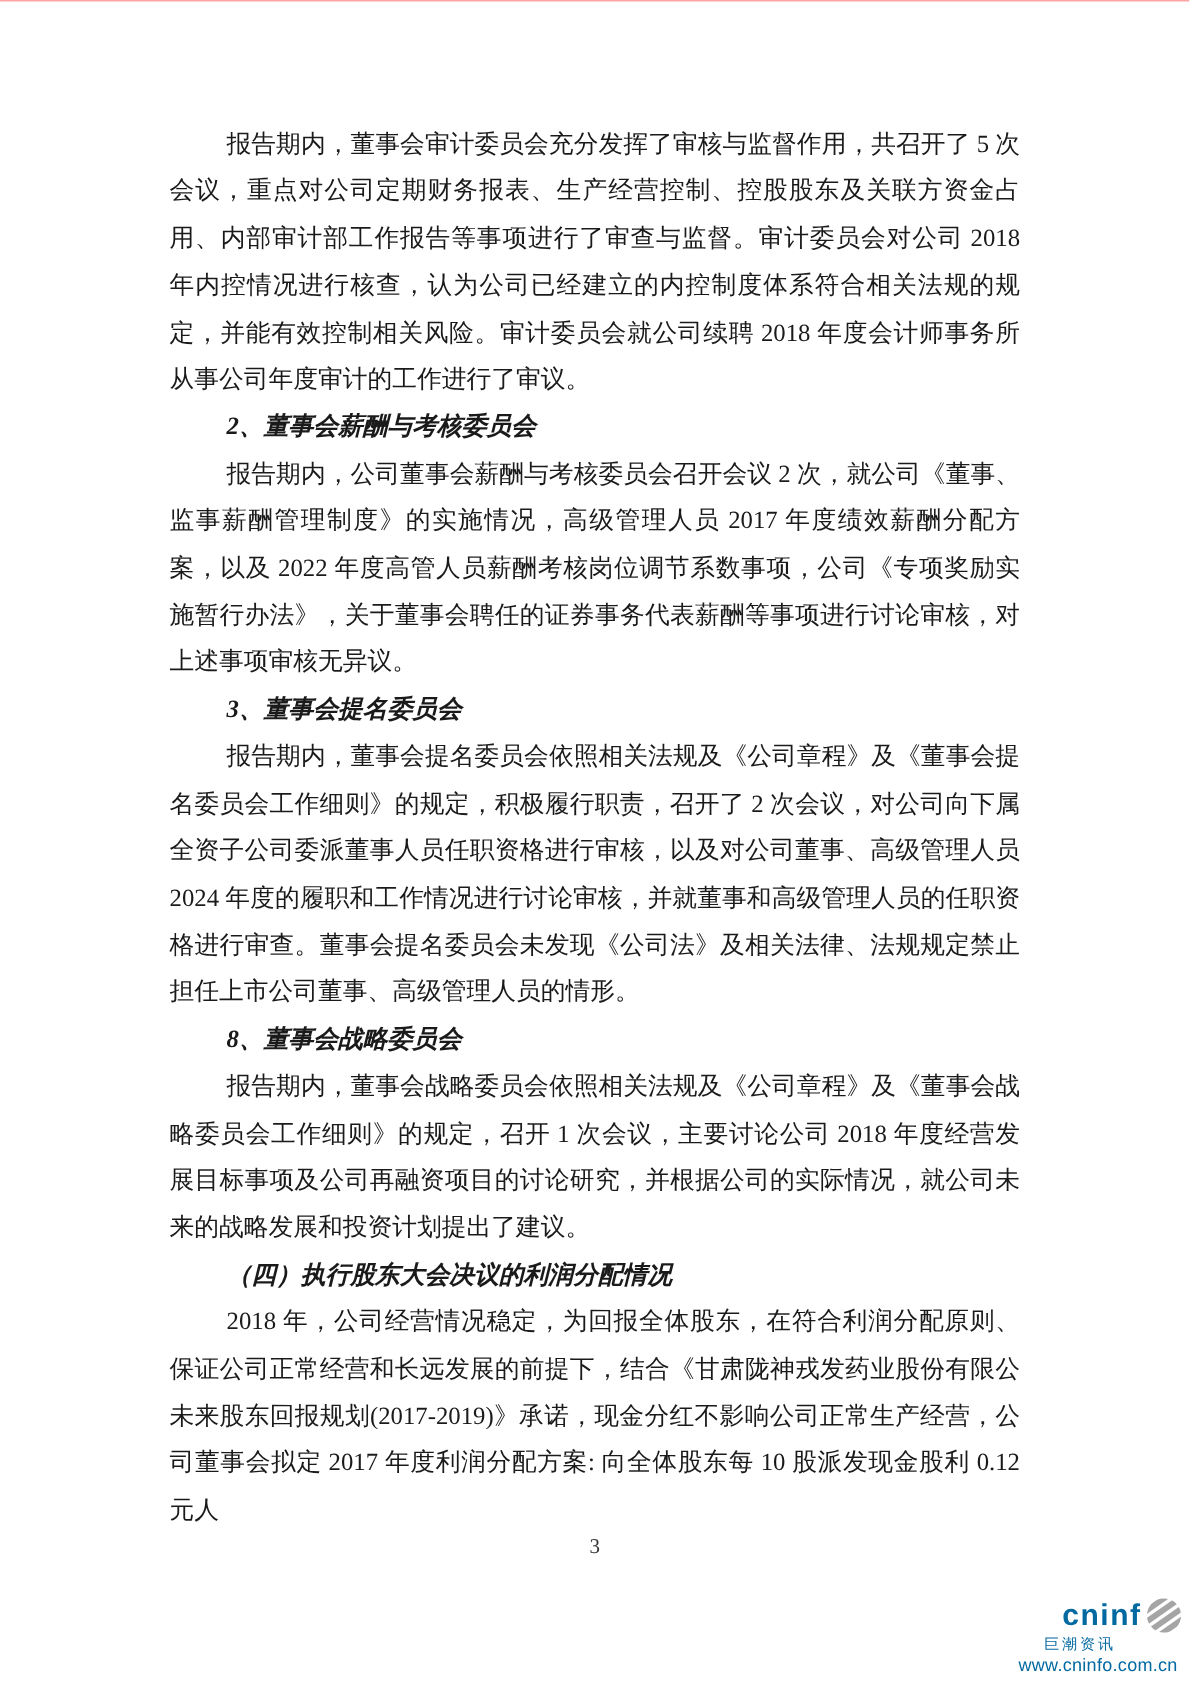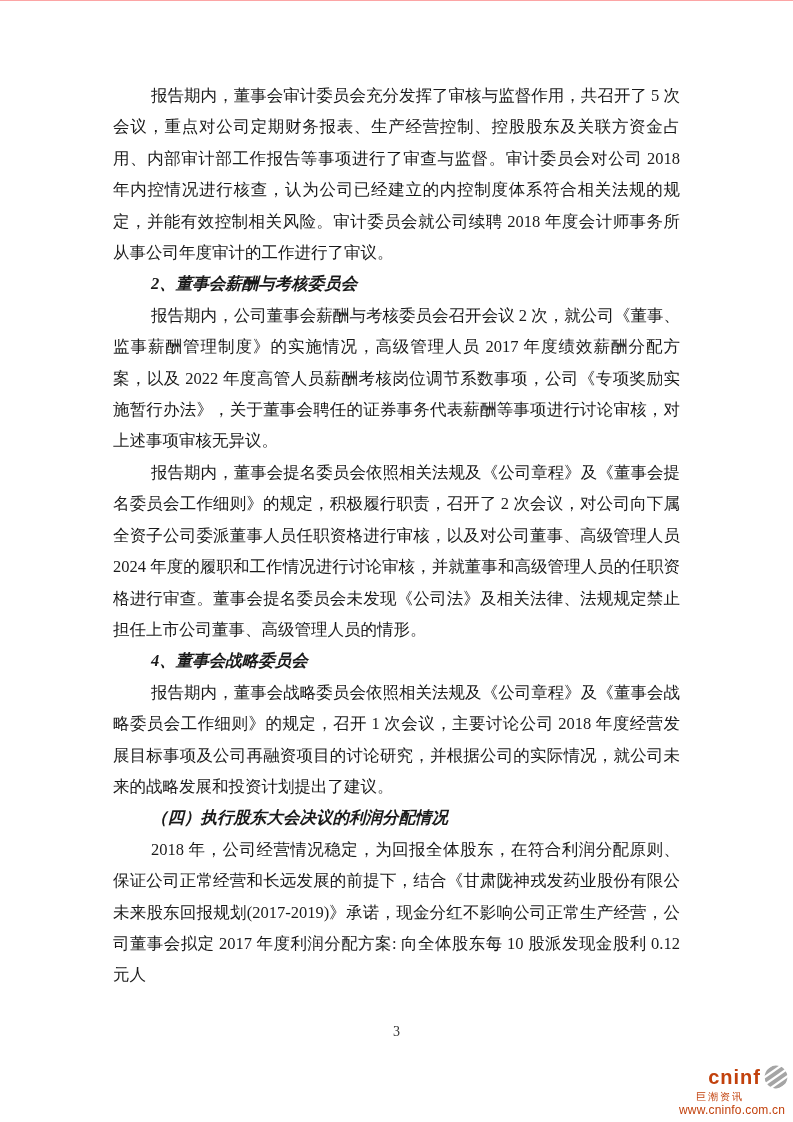--- a/index.html
+++ b/index.html
@@ -47,21 +47,21 @@
     text-align: center;
     font-size: 14px;
     color: #333333;
     line-height: 18px;
   }
   .cninfo-logo {
     position: absolute;
     top: 1063px;
     right: 4px;
     width: 110px;
-    color: #c2410c;
+    color: #0369a1;
     font-family: "Liberation Sans", "DejaVu Sans", sans-serif;
     user-select: none;
   }
   .cninfo-logo .brand-row {
     display: flex;
     align-items: center;
     justify-content: flex-end;
     gap: 2px;
   }
   .cninfo-logo .brand-text {
@@ -93,22 +93,23 @@
 </style>
 </head>
 <body>
 
 <div class="page">
 
   <div class="content">
     <p class="body-para">报告期内，董事会审计委员会充分发挥了审核与监督作用，共召开了 5 次会议，重点对公司定期财务报表、生产经营控制、控股股东及关联方资金占用、内部审计部工作报告等事项进行了审查与监督。审计委员会对公司 2018 年内控情况进行核查，认为公司已经建立的内控制度体系符合相关法规的规定，并能有效控制相关风险。审计委员会就公司续聘 2018 年度会计师事务所从事公司年度审计的工作进行了审议。</p>
     <div class="sub-heading">2、董事会薪酬与考核委员会</div>
     <p class="body-para">报告期内，公司董事会薪酬与考核委员会召开会议 2 次，就公司《董事、监事薪酬管理制度》的实施情况，高级管理人员 2017 年度绩效薪酬分配方案，以及 2022 年度高管人员薪酬考核岗位调节系数事项，公司《专项奖励实施暂行办法》，关于董事会聘任的证券事务代表薪酬等事项进行讨论审核，对上述事项审核无异议。</p>
+    <div class="sub-heading">3、董事会提名委员会</div>
     <p class="body-para">报告期内，董事会提名委员会依照相关法规及《公司章程》及《董事会提名委员会工作细则》的规定，积极履行职责，召开了 2 次会议，对公司向下属全资子公司委派董事人员任职资格进行审核，以及对公司董事、高级管理人员 2024 年度的履职和工作情况进行讨论审核，并就董事和高级管理人员的任职资格进行审查。董事会提名委员会未发现《公司法》及相关法律、法规规定禁止担任上市公司董事、高级管理人员的情形。</p>
-    <div class="sub-heading">4、董事会战略委员会</div>
+    <div class="sub-heading">8、董事会战略委员会</div>
     <p class="body-para">报告期内，董事会战略委员会依照相关法规及《公司章程》及《董事会战略委员会工作细则》的规定，召开 1 次会议，主要讨论公司 2018 年度经营发展目标事项及公司再融资项目的讨论研究，并根据公司的实际情况，就公司未来的战略发展和投资计划提出了建议。</p>
     <div class="sub-heading">（四）执行股东大会决议的利润分配情况</div>
     <p class="body-para">2018 年，公司经营情况稳定，为回报全体股东，在符合利润分配原则、保证公司正常经营和长远发展的前提下，结合《甘肃陇神戎发药业股份有限公未来股东回报规划(2017-2019)》承诺，现金分红不影响公司正常生产经营，公司董事会拟定 2017 年度利润分配方案: 向全体股东每 10 股派发现金股利 0.12 元人</p>
   </div>
 
   <div class="page-number">3</div>
 
   <div class="cninfo-logo">
     <div class="brand-row">
       <span class="brand-text">cninf</span>

